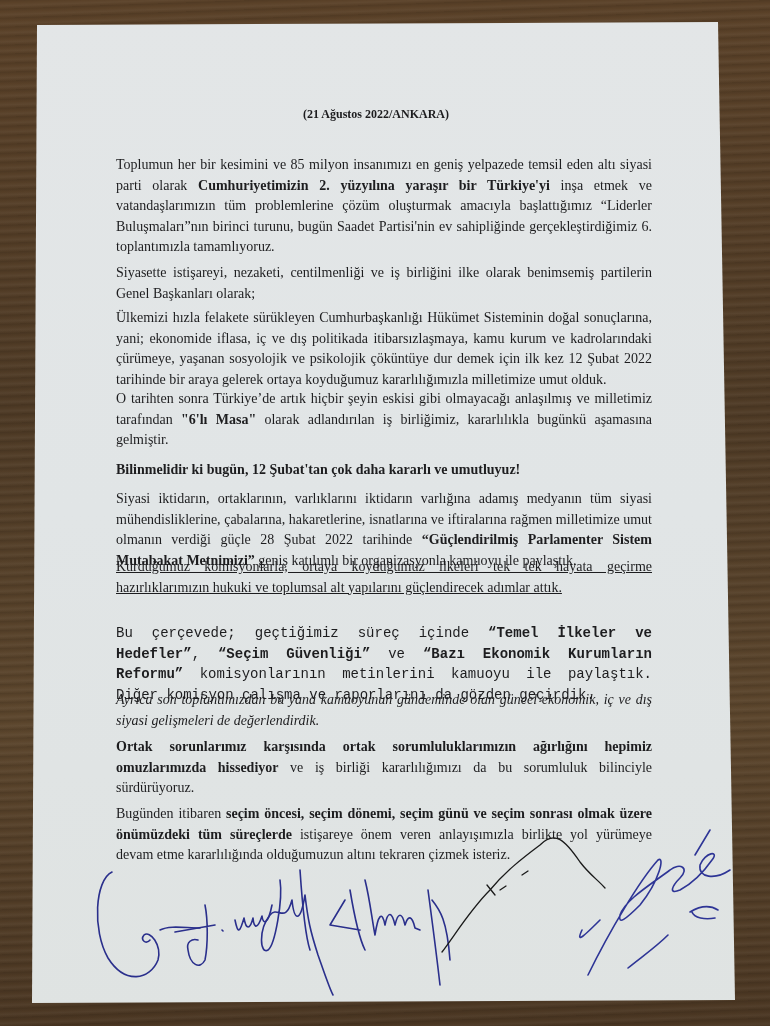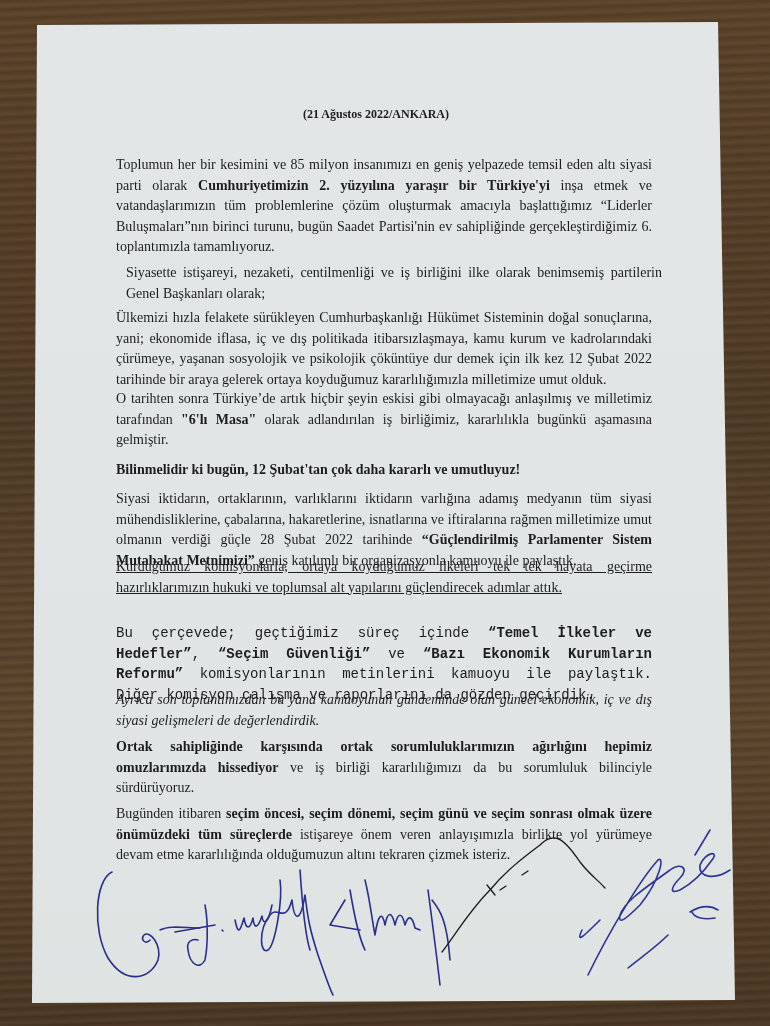--- a/index.html
+++ b/index.html
@@ -19,29 +19,29 @@
 </style>
 </head>
 <body>
 
 <div class="paper"></div>
 
 <div class="content">
   <div class="title">(21 Ağustos 2022/ANKARA)</div>
   <div id="paras">
       <p style="top: 155px;"><span>Toplumun her bir kesimini ve 85 milyon insanımızı en geniş yelpazede temsil eden altı siyasi parti olarak </span><b>Cumhuriyetimizin 2. yüzyılına yaraşır bir Türkiye'yi</b><span> inşa etmek ve vatandaşlarımızın tüm problemlerine çözüm oluşturmak amacıyla başlattığımız “Liderler Buluşmaları”nın birinci turunu, bugün Saadet Partisi'nin ev sahipliğinde gerçekleştirdiğimiz 6. toplantımızla tamamlıyoruz.</span></p>
-      <p style="top: 263px; margin-left: 10px;"><span>Siyasette istişareyi, nezaketi, centilmenliği ve iş birliğini ilke olarak benimsemiş partilerin Genel Başkanları olarak;</span></p>
+      <p style="top: 263px;"><span>Siyasette istişareyi, nezaketi, centilmenliği ve iş birliğini ilke olarak benimsemiş partilerin Genel Başkanları olarak;</span></p>
       <p style="top: 308px;"><span>Ülkemizi hızla felakete sürükleyen Cumhurbaşkanlığı Hükümet Sisteminin doğal sonuçlarına, yani; ekonomide iflasa, iç ve dış politikada itibarsızlaşmaya, kamu kurum ve kadrolarındaki çürümeye, yaşanan sosyolojik ve psikolojik çöküntüye dur demek için ilk kez 12 Şubat 2022 tarihinde bir araya gelerek ortaya koyduğumuz kararlılığımızla milletimize umut olduk.</span></p>
       <p style="top: 389px;"><span>O tarihten sonra Türkiye’de artık hiçbir şeyin eskisi gibi olmayacağı anlaşılmış ve milletimiz tarafından  </span><b>"6'lı Masa"</b><span> olarak adlandırılan iş birliğimiz, kararlılıkla bugünkü aşamasına gelmiştir.</span></p>
       <p style="top: 460px;"><b>Bilinmelidir ki bugün, 12 Şubat'tan çok daha kararlı ve umutluyuz!</b></p>
       <p style="top: 489px;"><span>Siyasi iktidarın, ortaklarının, varlıklarını iktidarın varlığına adamış medyanın tüm siyasi mühendisliklerine, çabalarına, hakaretlerine, isnatlarına ve iftiralarına rağmen milletimize umut olmanın verdiği güçle 28 Şubat 2022 tarihinde </span><b>“Güçlendirilmiş Parlamenter Sistem Mutabakat Metnimizi”</b><span> geniş katılımlı bir organizasyonla kamuoyu ile paylaştık.</span></p>
       <p style="top: 557px; text-decoration: underline;"><span>Kurduğumuz komisyonlarla, ortaya koyduğumuz ilkeleri tek tek hayata geçirme hazırlıklarımızın hukuki ve toplumsal alt yapılarını güçlendirecek adımlar attık.</span></p>
       <p style="top: 623px; font-family: Liberation Mono, monospace;"><span>Bu çerçevede; geçtiğimiz süreç içinde </span><b>“Temel İlkeler ve Hedefler”</b><span>, </span><b>“Seçim Güvenliği”</b><span> ve </span><b>“Bazı Ekonomik Kurumların Reformu”</b><span> komisyonlarının metinlerini kamuoyu ile paylaştık. Diğer komisyon çalışma ve raporlarını da gözden geçirdik.</span></p>
       <p style="top: 690px; font-style: italic;"><span>Ayrıca son toplantımızdan bu yana kamuoyunun gündeminde olan güncel ekonomik, iç ve dış siyasi gelişmeleri de değerlendirdik.</span></p>
-      <p style="top: 737px;"><b>Ortak sahipliğinde karşısında ortak sorumluluklarımızın ağırlığını hepimiz omuzlarımızda hissediyor</b><span> ve iş birliği kararlılığımızı da bu sorumluluk bilinciyle sürdürüyoruz.</span></p>
+      <p style="top: 737px;"><b>Ortak sorunlarımız karşısında ortak sorumluluklarımızın ağırlığını hepimiz omuzlarımızda hissediyor</b><span> ve iş birliği kararlılığımızı da bu sorumluluk bilinciyle sürdürüyoruz.</span></p>
       <p style="top: 804px;"><span>Bugünden itibaren </span><b>seçim öncesi, seçim dönemi, seçim günü ve seçim sonrası olmak üzere önümüzdeki tüm süreçlerde</b><span> istişareye önem veren anlayışımızla birlikte yol yürümeye devam etme kararlılığında olduğumuzun altını tekraren çizmek isteriz.</span></p>
     </div>
 </div>
 
 <svg class="sig" viewBox="0 0 770 1026">
   <g fill="none" stroke="#2a2f8c" stroke-width="1.6" stroke-linecap="round" stroke-linejoin="round">
 
     <path d="M112 872 C95 880 92 930 108 958 C125 985 150 980 158 960 C162 945 150 930 144 935 C140 940 146 945 150 940"></path>
     <path d="M160 930 C170 925 185 928 200 928"></path>
 

